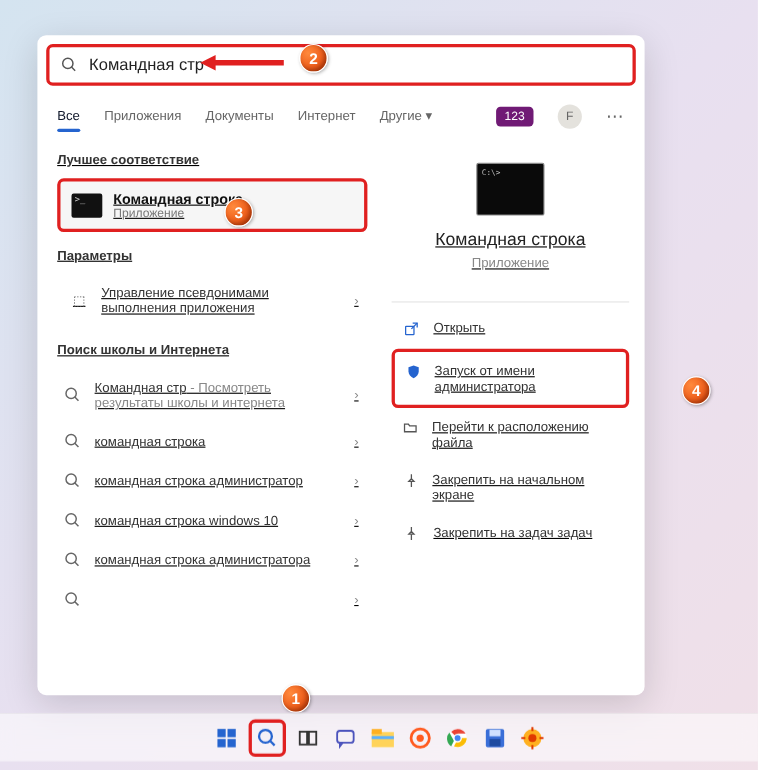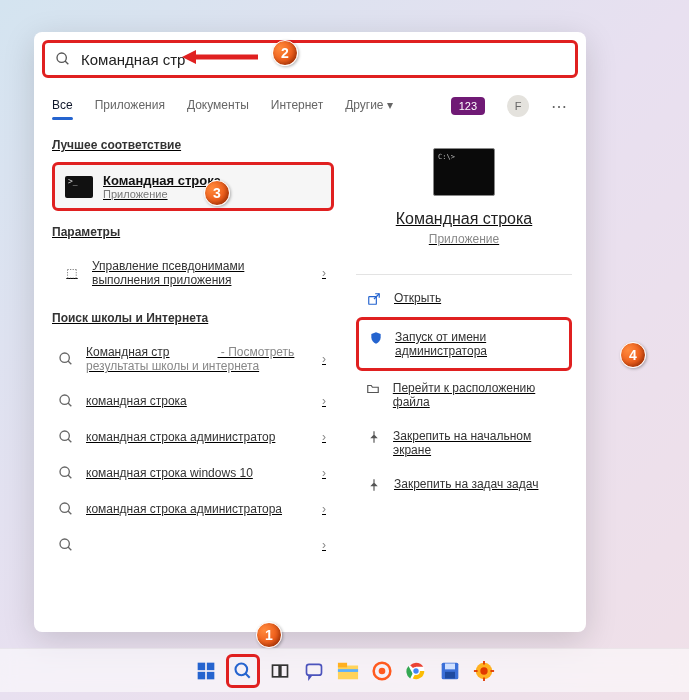--- a/index.html
+++ b/index.html
@@ -26,21 +26,21 @@
   .cmd-thumb::before { content:'>_'; position:absolute; top:1px; left:3px; color:#ccc; font-size:8px; font-family:monospace; }
   .best-match .bm-text .t1 { font-size:13px; font-weight:600; color:#111; }
   .best-match .bm-text .t2 { font-size:11px; color:#777; }
   .sec2 { margin-top:14px; }
   .param-item { display:flex; align-items:center; gap:10px; padding:10px 8px 10px 10px; font-size:12px; color:#333; cursor:pointer; }
   .param-item .chev { margin-left:auto; color:#888; font-size:12px; }
   .param-item .icn { width:20px; height:20px; display:flex; align-items:center; justify-content:center; color:#555;}
   .search-item { display:flex; align-items:center; gap:12px; padding:10px 8px 10px 6px; font-size:12px; color:#333; cursor:pointer; }
   .search-item .mag2 { width:16px; height:16px; stroke:#666; fill:none; stroke-width:2; }
   .search-item .chev { margin-left:auto; color:#888; font-size:12px; }
-  .search-item .sub { color:#888;margin-left:48px; }
+  .search-item .sub { color:#888; }
   .preview-thumb { width:62px; height:48px; background:#0a0a0a; border:1px solid #888; border-radius:2px; position:relative; margin-bottom:14px; }
   .preview-thumb::before { content:'C:\\>'; position:absolute; top:4px; left:4px; color:#bbb; font-size:7px; font-family:monospace;}
   .preview-title { font-size:16px; color:#222; margin-bottom:4px; }
   .preview-sub { font-size:12px; color:#888; margin-bottom:28px; }
   .hr { height:1px; background:#e3e3e3; width:100%; margin-bottom:6px; }
   .action { display:flex; align-items:flex-start; gap:12px; padding:10px 10px; width:100%; font-size:12px; color:#333; cursor:pointer; border-radius:4px; }
   .action .aicn { width:16px; height:16px; display:flex; align-items:center; justify-content:center; }
   .action.highlight { border:3px solid #e02020; border-radius:6px; }
   .taskbar { position:absolute; bottom:8px; left:0; right:0; height:44px; background: rgba(255,255,255,0.55); backdrop-filter: blur(8px); border-top:1px solid rgba(0,0,0,0.05); display:flex; align-items:center; justify-content:center; gap:6px; }
   .tb-icon { width:28px; height:28px; display:flex; align-items:center; justify-content:center; border-radius:4px; cursor:pointer; position:relative; }

